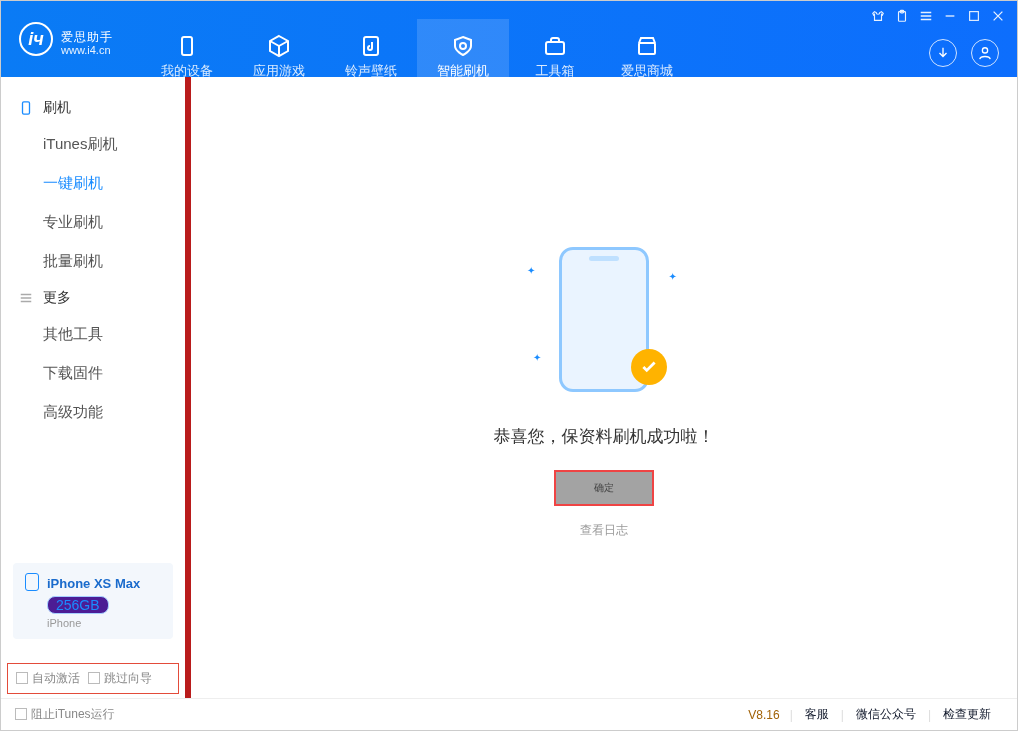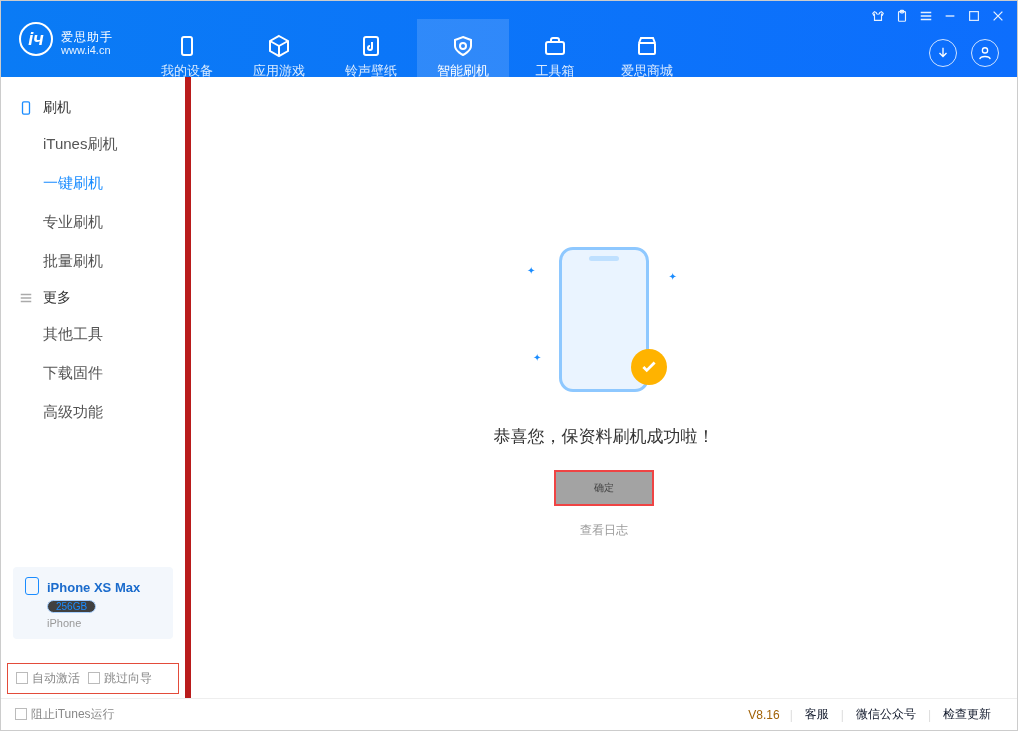--- a/index.html
+++ b/index.html
@@ -66,21 +66,21 @@
 .mode-icon {
   width: 18px; height: 18px; border: 2px solid #1a8cff; border-radius: 50%; margin-right: 10px; position: relative;
 }
 .mode-icon::after {
   content: ""; position: absolute; width: 4px; height: 4px; background: #ff7a00; border-radius: 50%;
   bottom: -1px; right: -1px;
 }
 .device-box .dev-name { font-size: 13px; font-weight: bold; color: #1a6bcc; display: flex; align-items: flex-end; }
 .dev-icon { width: 14px; height: 18px; border: 1.5px solid #1a8cff; border-radius: 3px; margin-right: 8px; }
 .dev-cap {
-  display: inline-block; font-size: 10px; color: #1a8cff; border: 1px solid #a7d0ff; background: #404040;
+  display: inline-block; font-size: 14px; color: #1a8cff; border: 1px solid #a7d0ff; background: #4c1d95;
   border-radius: 8px; padding: 0 8px; margin-top: 5px; margin-left: 22px;
 }
 .dev-type { font-size: 11px; color: #999; margin-left: 22px; margin-top: 3px; }
 
 .cb-row {
   border: 1.5px solid #e34b3a; padding: 6px 8px; display: flex; gap: 8px; align-items: center; font-size: 12px; color: #888;
   margin: 0 6px 4px;
 }
 .cb { width: 12px; height: 12px; border: 1px solid #bbb; display: inline-block; margin-right: 4px; vertical-align: -2px; }
 

